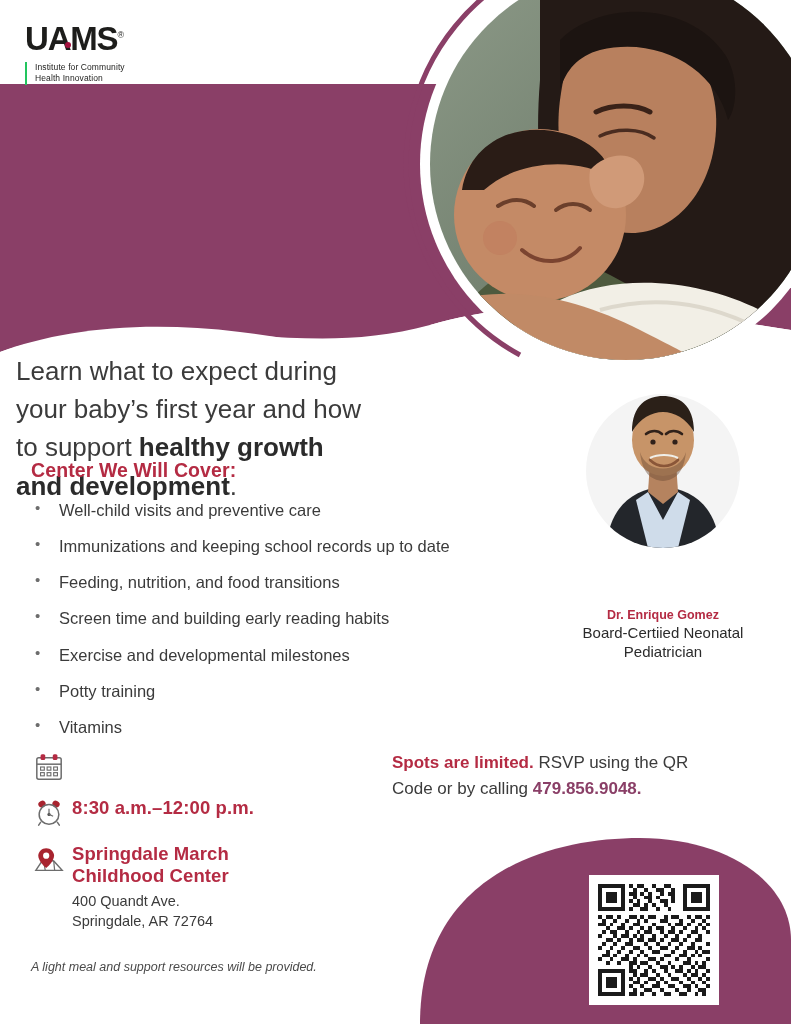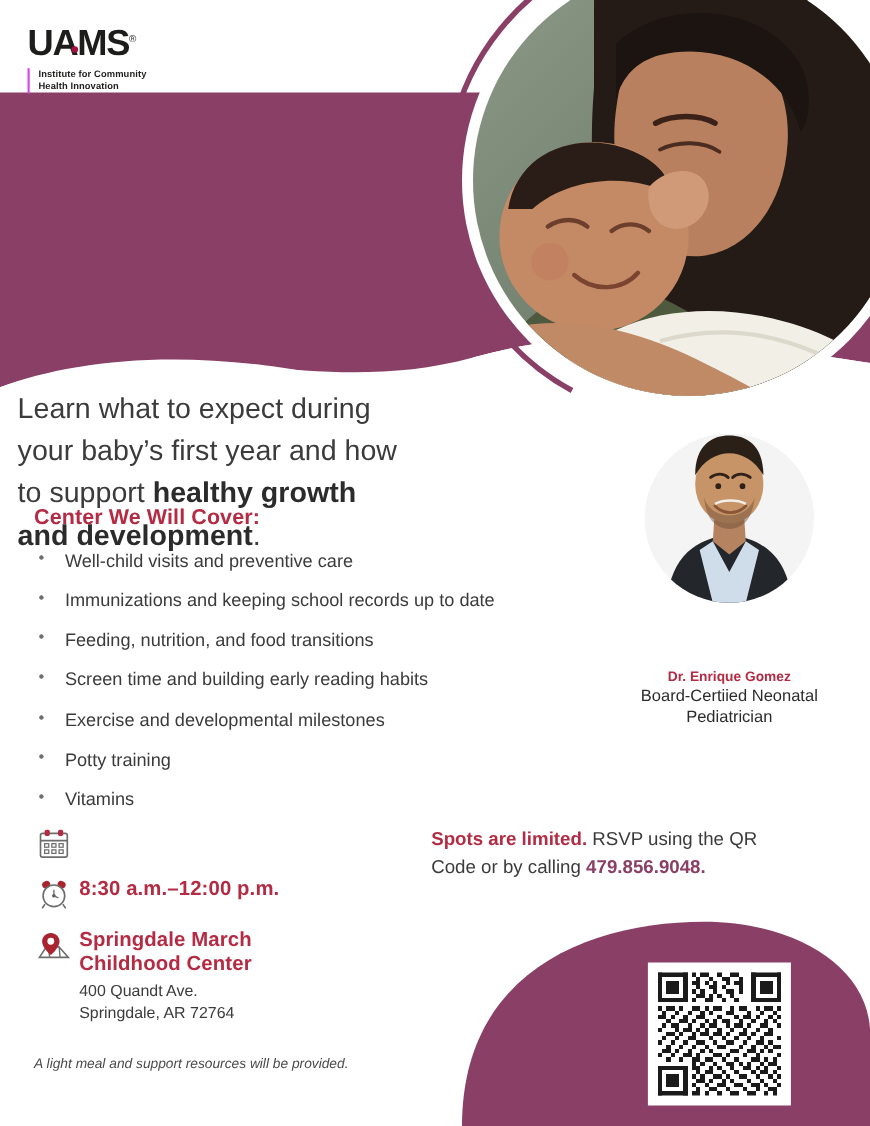--- a/index.html
+++ b/index.html
@@ -15,22 +15,22 @@
   
   .bg-svg{position:absolute;inset:0;width:791px;height:1024px;}
 
   
   .logo{position:absolute;left:25px;top:22px;width:160px;}
   .logo-word{font-family:"Liberation Sans", sans-serif;font-weight:bold;font-size:33px;
     letter-spacing:-1.2px;color:#1d1d1b;line-height:1;position:relative;display:inline-block;}
   .logo-dot{display:inline-block;width:6px;height:6px;border-radius:50%;
     background:#A4123F;position:absolute;left:40px;top:20px;}
   .logo-reg{font-size:9px;vertical-align:super;font-weight:normal;}
-  .logo-sub{margin-top:7px;padding-left:8px;border-left:2px solid #d946ef;
-    font-size:8.5px;line-height:1.35;color:#1d1d1b;font-weight:bold;letter-spacing:.1px;}
+  .logo-sub{margin-top:7px;padding-left:8px;border-left:2px solid #22c55e;
+    font-size:8.5px;line-height:1.35;color:#1d1d1b;font-weight:normal;letter-spacing:.1px;}
 
   
   .headline{position:absolute;left:31px;top:123px;width:390px;z-index:5;}
   .headline h1{margin:0;color:#fff;font-size:45px;line-height:1.07;font-weight:bold;
     letter-spacing:-1.2px;}
   .rule{width:368px;height:5px;background:#fff;margin:20px 0 14px 0;}
   .subhead{color:#fff;font-size:17.5px;letter-spacing:.1px;}
 
   
   .intro{position:absolute;left:16px;top:352px;width:360px;z-index:5;

